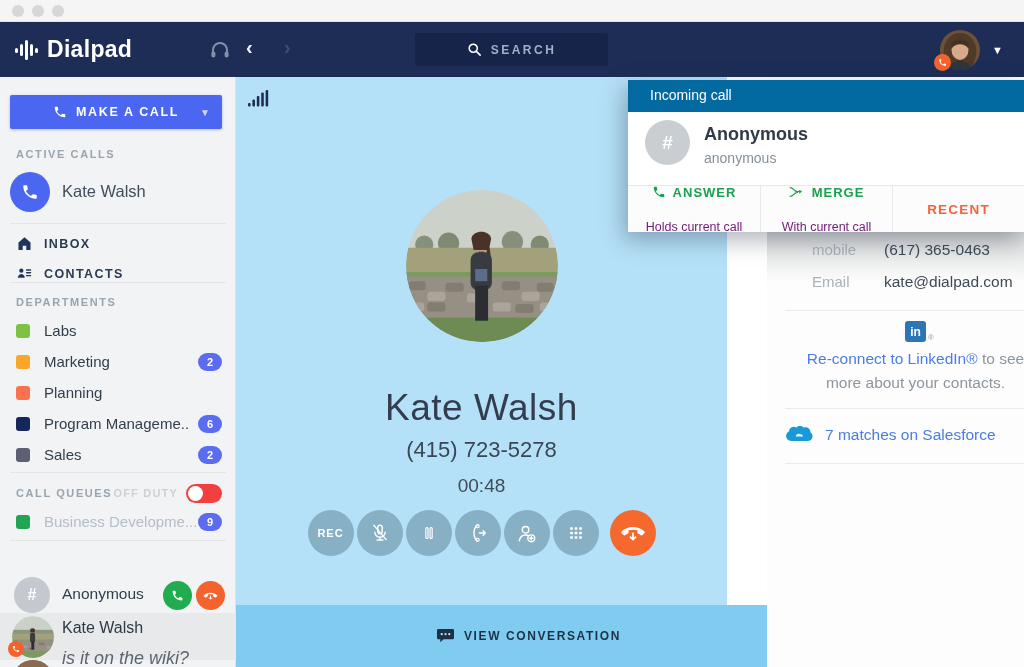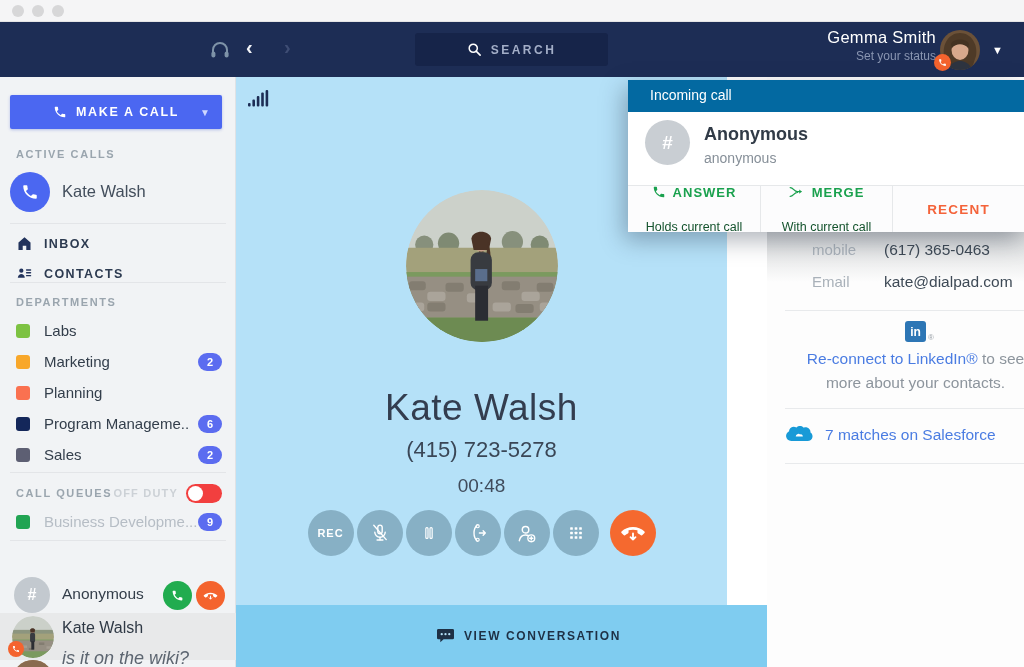--- a/index.html
+++ b/index.html
@@ -94,56 +94,64 @@
   .popup-avatar { left:17px; top:40px; width:45px; height:45px; border-radius:50%; background:#c9ced3; color:#fff;
     display:flex; align-items:center; justify-content:center; font-size:19px; font-weight:700; }
   .popup-name { left:76px; top:44px; font-size:18px; font-weight:700; color:#313b47; }
   .popup-detail { left:76px; top:70px; font-size:14px; color:#868f98; }
   .popup-footer { left:0; top:105px; width:396px; height:47px; border-top:1px solid #e6e8ea; background:#fcfcfd; display:flex; }
   .pf-cell { height:46px; display:flex; flex-direction:column; align-items:center; justify-content:center; cursor:pointer; }
   .pf-answer { width:133px; border-right:1px solid #e6e8ea; }
   .pf-merge { width:132px; border-right:1px solid #e6e8ea; }
   .pf-decline { width:131px; }
   .pf-top { display:flex; align-items:center; gap:7px; color:#1aa14e; font-size:13px; font-weight:700; letter-spacing:1px; }
-  .pf-sub { font-size:12.5px; color:#14532d; margin-top:20px; }
+  .pf-sub { font-size:12.5px; color:#701a75; margin-top:20px; }
   .decline-label { color:#f4633a; font-size:13.5px; font-weight:700; letter-spacing:1.2px; }
 </style>
 </head>
 <body>
 
 <div id="app">
 
   <div class="abs titlebar">
     <div class="abs tdot" style="left:12px"></div>
     <div class="abs tdot" style="left:32px"></div>
     <div class="abs tdot" style="left:52px"></div>
   </div>
 
   <div class="abs topbar">
+    <div class="abs logo">
+      <svg width="26" height="26" viewBox="0 0 26 26">
+        <g fill="#fff">
+          <rect x="1" y="11" width="3" height="5" rx="1.5"></rect>
+          <rect x="6" y="7" width="3" height="12" rx="1.5"></rect>
+          <rect x="11" y="3" width="3" height="20" rx="1.5"></rect>
+          <rect x="16" y="7" width="3" height="12" rx="1.5"></rect>
+          <rect x="21" y="11" width="3" height="5" rx="1.5"></rect>
+        </g>
+      </svg>
+      <span class="logo-text">Dialpad</span>
+    </div>
 
     <svg class="abs nav-ic" style="left:208px" width="24" height="24" viewBox="0 0 24 24">
       <path d="M5 16v-4a7 7 0 0 1 14 0v4" fill="none" stroke="#7e93a8" stroke-width="2" stroke-linecap="round"></path>
       <rect x="3.4" y="13.5" width="4" height="6" rx="2" fill="#7e93a8"></rect>
       <rect x="16.6" y="13.5" width="4" height="6" rx="2" fill="#7e93a8"></rect>
     </svg>
     <div class="abs chev" style="left:246px; top:13px; color:#f2f4f8; cursor:pointer;">‹</div>
     <div class="abs chev" style="left:284px; top:13px; color:#3e4d74; cursor:pointer;">›</div>
 
     <div class="abs searchbox">
       <svg width="15" height="15" viewBox="0 0 24 24">
         <circle cx="10" cy="10" r="6.5" fill="none" stroke="#fff" stroke-width="2.4"></circle>
         <line x1="15" y1="15" x2="21" y2="21" stroke="#fff" stroke-width="2.6" stroke-linecap="round"></line>
       </svg>
       <span class="search-label">SEARCH</span>
     </div>
 
-    <div class="abs userblock" style="right:88px">
-      <div class="user-name">Gemma Smith</div>
-      <div class="user-status">Set your status</div>
-    </div>
     <div class="abs topavatar">
       <svg width="40" height="40" viewBox="0 0 40 40">
         <rect width="40" height="40" fill="#6b5138"></rect>
         <path d="M4 26C2 14 9 3 20 3s18 11 16 23l-4 12H8z" fill="#4e3a27"></path>
         <ellipse cx="20" cy="20" rx="8.5" ry="10" fill="#d8a98d"></ellipse>
         <path d="M11 14c2-6 16-6 18 0l-1 4c-4-5-12-5-16 0z" fill="#453322"></path>
         <path d="M8 40c2-7 8-9 12-9s10 2 12 9z" fill="#2e3440"></path>
       </svg>
     </div>
     <div class="abs avatar-badge" style="left:934px; top:32px;">

